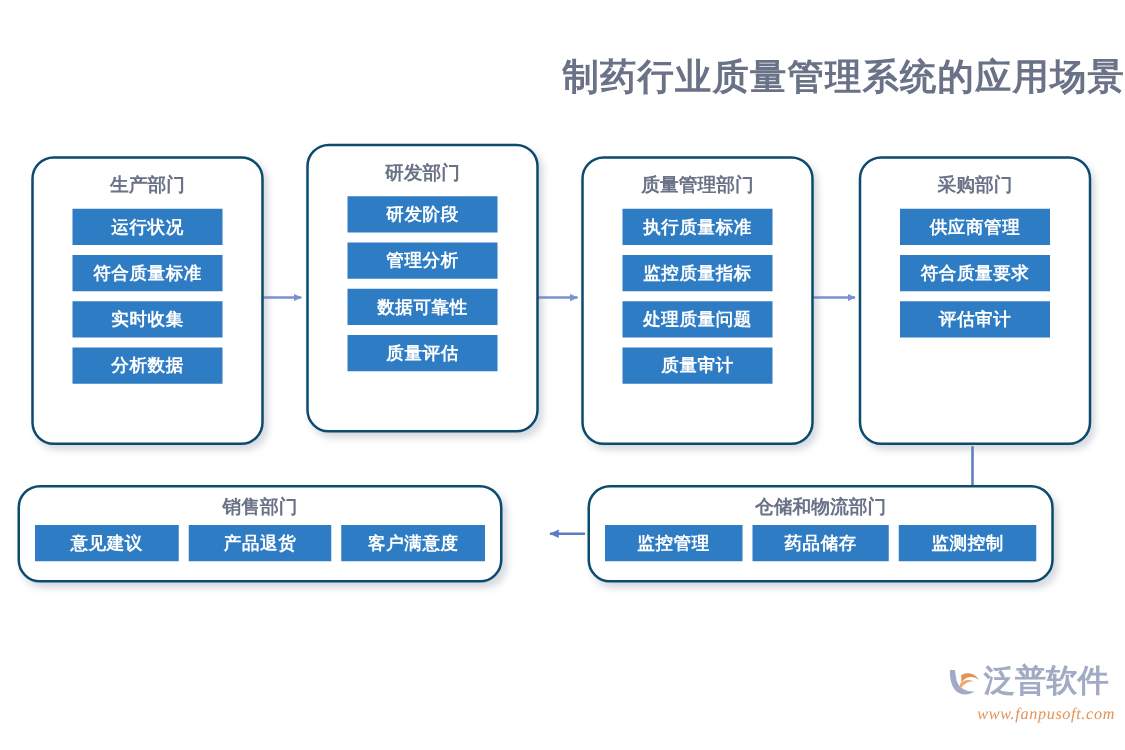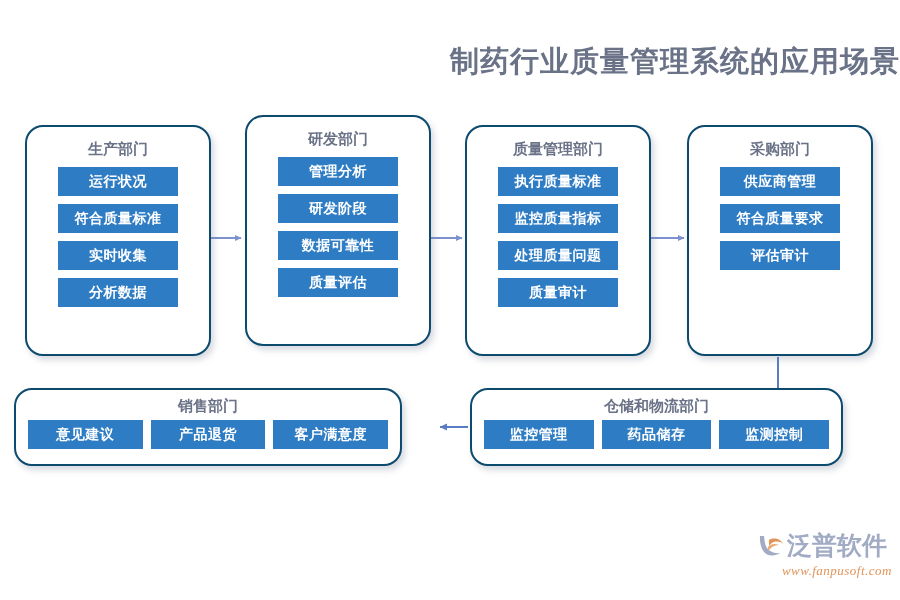--- a/index.html
+++ b/index.html
@@ -200,22 +200,22 @@
       <div class="bar">运行状况</div>
       <div class="bar">符合质量标准</div>
       <div class="bar">实时收集</div>
       <div class="bar">分析数据</div>
     </div>
   </div>
 
   <div class="dept col" id="dept-rd">
     <div class="dept-title">研发部门</div>
     <div class="bar-stack">
+      <div class="bar">研发阶段</div>
       <div class="bar">管理分析</div>
-      <div class="bar">研发阶段</div>
       <div class="bar">数据可靠性</div>
       <div class="bar">质量评估</div>
     </div>
   </div>
 
   <div class="dept col" id="dept-quality">
     <div class="dept-title">质量管理部门</div>
     <div class="bar-stack">
       <div class="bar">执行质量标准</div>
       <div class="bar">监控质量指标</div>

